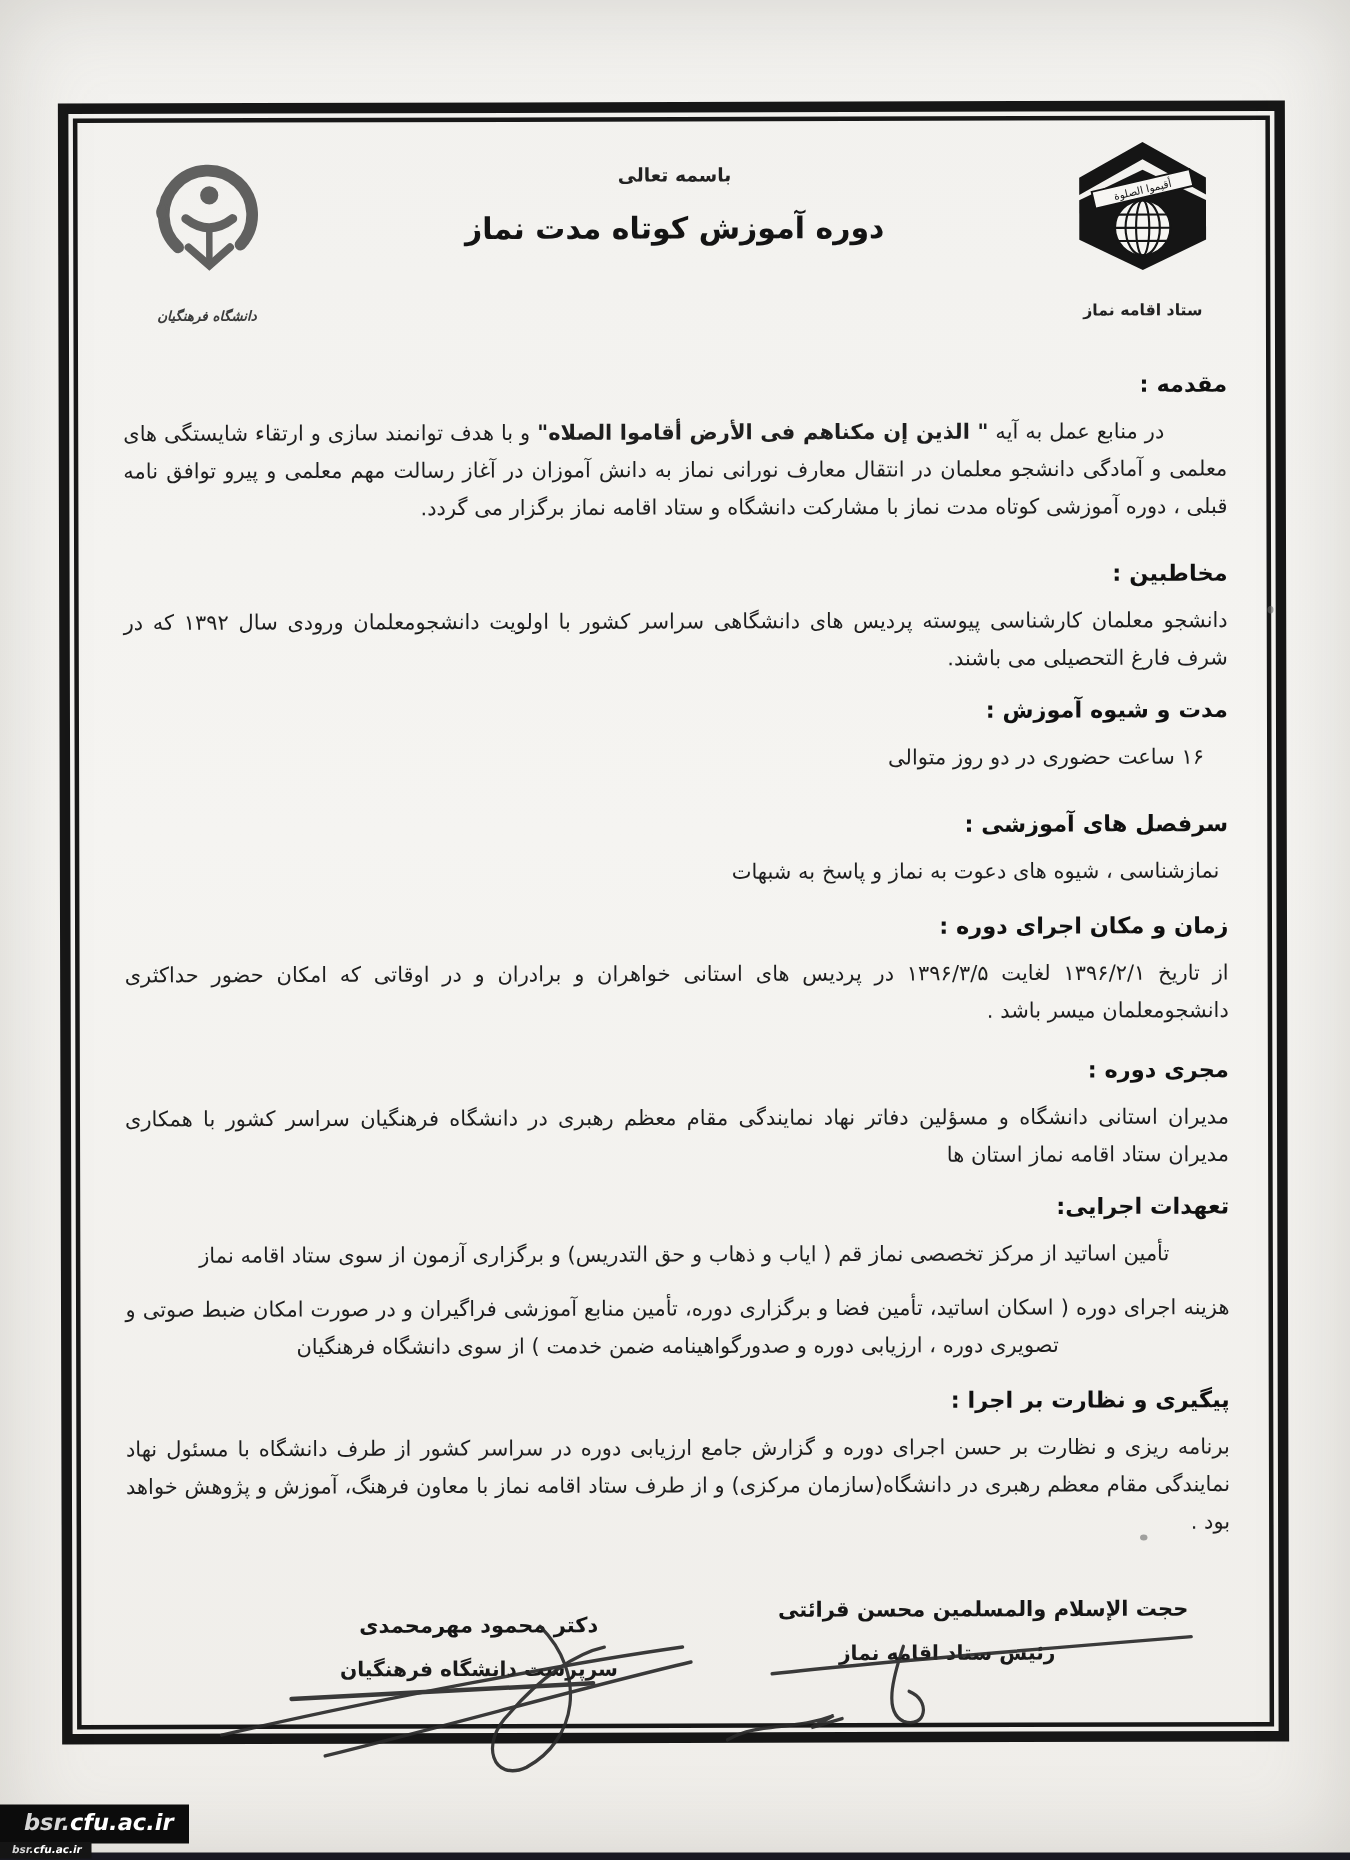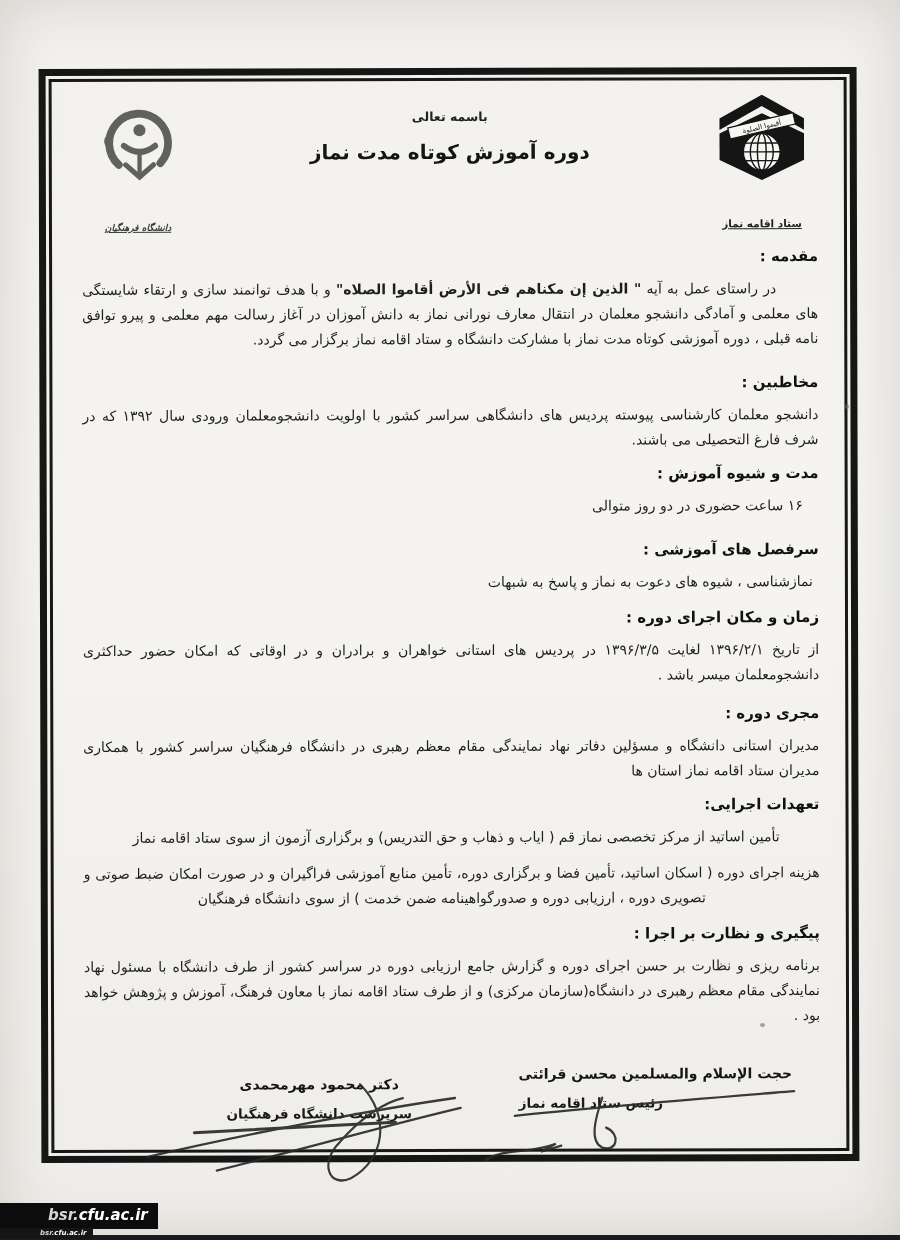--- a/index.html
+++ b/index.html
@@ -18,21 +18,21 @@
   .frame-inner{
     position:absolute;inset:3px;border:3px solid #181818;
     padding:0 0 8px 0;
   }
   
   .header{
     display:flex;justify-content:space-between;align-items:flex-start;
     padding:12px 22px 0 26px;height:138px;
   }
   .logo{width:120px;text-align:center;flex:0 0 auto;}
-  .logo-caption{font-size:10.5px;font-weight:bold;color:#222;margin-top:21px;text-decoration:underline;}
+  .logo-caption{font-size:10.5px;font-weight:bold;color:#222;margin-top:5px;}
   .logo-caption.script{font-size:9px;font-style:italic;color:#3b3b3b;letter-spacing:.5px;}
   .header-center{flex:1;text-align:center;padding-top:16px;}
   .bismillah{font-size:12.5px;font-weight:bold;color:#222;}
   .doc-title{font-size:20px;font-weight:bold;color:#141414;margin-top:16px;}
   
   .content{padding:0 26px 0 30px;}
   section h3{font-size:15px;font-weight:bold;color:#111;margin:0 0 9px;line-height:21px;}
   section p{margin:0;font-size:14px;line-height:25px;text-align:justify;color:#1e1e1e;}
   #sec-intro{margin-top:16px;} #sec-intro p{text-indent:42px;}
   #sec-aud{margin-top:21px;}
@@ -41,34 +41,34 @@
   #sec-time{margin-top:13px;}
   #sec-exec{margin-top:16px;}
   #sec-oblig{margin-top:11px;} #sec-oblig p.first{padding-right:40px;}
   #sec-oblig p + p{margin-top:11px;text-align-last:center;}
   #sec-watch{margin-top:13px;}
   
   .signatures{position:relative;height:112px;margin-top:35px;}
   .sig{position:absolute;}
   .sig-name{font-size:14px;font-weight:bold;color:#161616;white-space:nowrap;}
   .sig-title{font-size:13.5px;font-weight:bold;color:#1a1a1a;margin-top:13px;white-space:nowrap;}
-  .sig-right{right:28px;top:2px;text-align:left;}
+  .sig-right{right:28px;top:2px;text-align:center;}
   .sig-right .sig-title{margin-right:48px;}
   .sig-left{left:120px;top:12px;width:230px;text-align:center;}
   .scribbles{position:absolute;inset:-6px 0 0 0;width:100%;height:130px;pointer-events:none;}
   
   .wm-main{
     position:absolute;left:0;bottom:11px;background:#0c0c0c;z-index:3;
     padding:3px 10px 5px 16px;direction:ltr;font-style:italic;font-weight:bold;font-size:15px;
   }
   .wm-small{
     position:absolute;left:0;bottom:1px;background:#151515;z-index:3;
     padding:1px 6px 2px 8px;direction:ltr;font-style:italic;font-weight:bold;font-size:7px;
   }
-  .wm-prefix{color:#d6d6d6;margin-left:32px;} .wm-suffix{color:#ffffff;}
+  .wm-prefix{color:#d6d6d6;} .wm-suffix{color:#ffffff;}
   .bottom-strip{position:absolute;left:0;right:0;bottom:0;height:5px;background:#191922;z-index:2;}
   .speck{position:absolute;background:#6a6a6a;border-radius:50%;opacity:.6;}
   .vignette{position:absolute;inset:0;pointer-events:none;
     box-shadow:inset 0 0 60px rgba(120,115,105,.25);}
 </style>
 </head>
 <body>
 
 <div class="page">
 
@@ -115,21 +115,21 @@
             </g>
           </svg>
           <div class="logo-caption script">دانشگاه فرهنگیان</div>
         </div>
       </div>
 
       <div class="content">
 
         <section id="sec-intro">
           <h3>مقدمه :</h3>
-          <p><span>در راستای عمل به آیه </span><b>" الذین إن مکناهم فی الأرض أقاموا الصلاه"</b><span> و با هدف توانمند سازی و ارتقاء شایستگی های معلمی و آمادگی دانشجو معلمان در انتقال معارف نورانی نماز به دانش آموزان در آغاز رسالت مهم معلمی و پیرو توافق نامه قبلی ، دوره آموزشی کوتاه مدت نماز با مشارکت دانشگاه و ستاد اقامه نماز برگزار می گردد.</span></p>
+          <p><span>در منابع عمل به آیه </span><b>" الذین إن مکناهم فی الأرض أقاموا الصلاه"</b><span> و با هدف توانمند سازی و ارتقاء شایستگی های معلمی و آمادگی دانشجو معلمان در انتقال معارف نورانی نماز به دانش آموزان در آغاز رسالت مهم معلمی و پیرو توافق نامه قبلی ، دوره آموزشی کوتاه مدت نماز با مشارکت دانشگاه و ستاد اقامه نماز برگزار می گردد.</span></p>
         </section>
 
         <section id="sec-aud">
           <h3>مخاطبین :</h3>
           <p>دانشجو معلمان کارشناسی پیوسته پردیس های دانشگاهی سراسر کشور با اولویت دانشجومعلمان ورودی سال ۱۳۹۲ که در شرف فارغ التحصیلی می باشند.</p>
         </section>
 
         <section id="sec-dur">
           <h3>مدت و شیوه آموزش :</h3>
           <p>۱۶ ساعت حضوری در دو روز متوالی</p>

